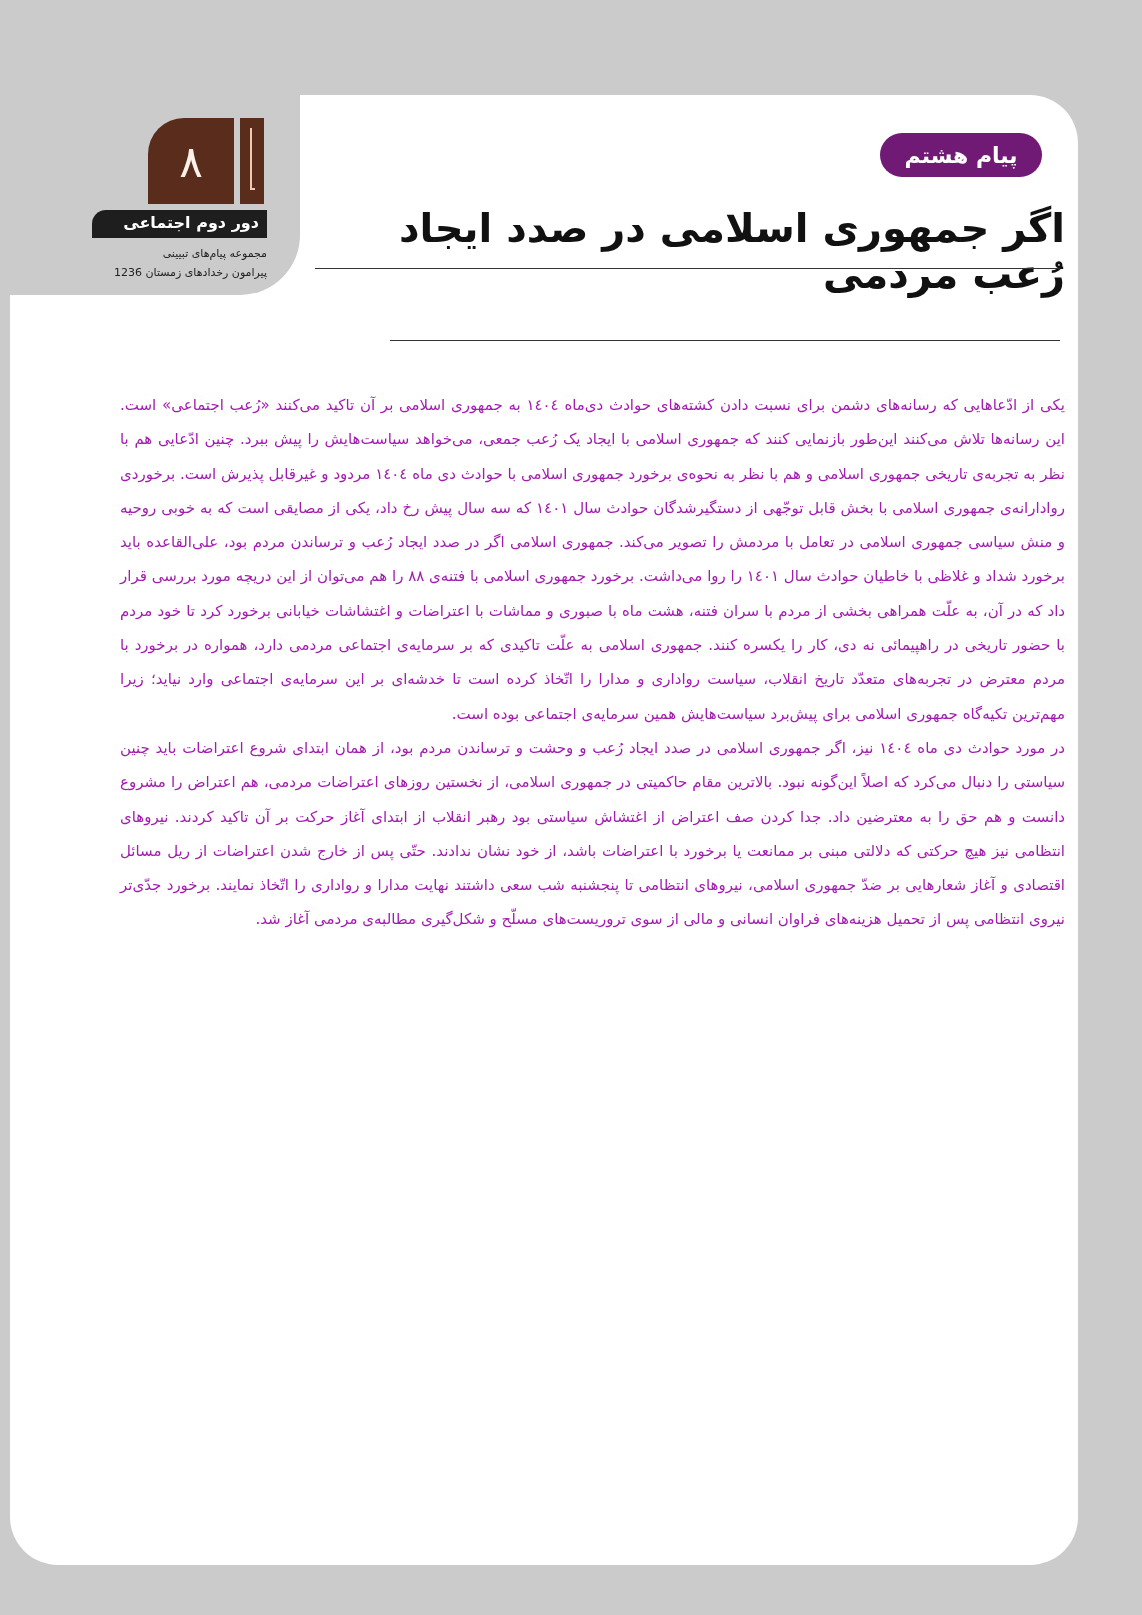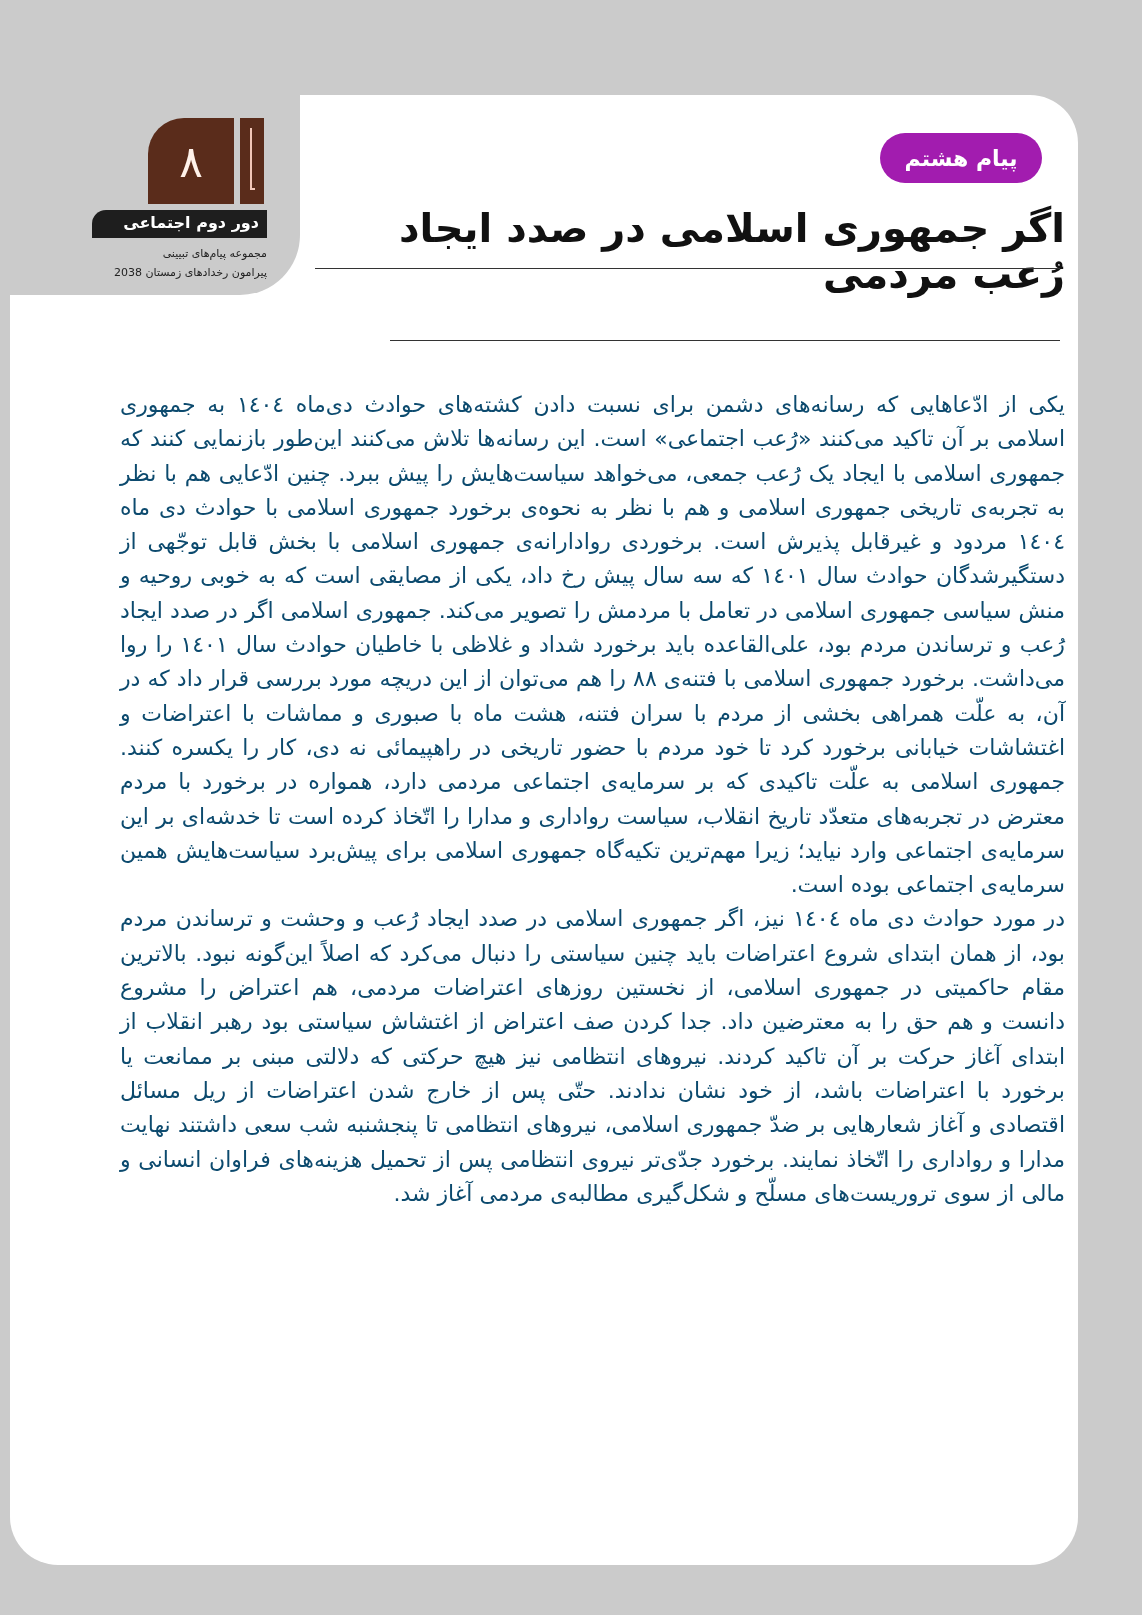--- a/index.html
+++ b/index.html
@@ -74,22 +74,22 @@
     position: absolute;
     left: 80px; top: 244px;
     width: 187px;
     direction: rtl; text-align: right;
     font-size: 11px; color: #222;
     line-height: 19px;
   }
   .badge {
     position: absolute;
     left: 880px; top: 133px;
-    width: 162px; height: 50px;
-    background: #a21caf;
+    width: 162px; height: 44px;
+    background: #701a75;
     border-radius: 25px;
     color: #ffffff;
     font-size: 22px; font-weight: bold;
     display: flex; align-items: center; justify-content: center;
     direction: rtl;
   }
   .title {
     position: absolute;
     left: 300px; width: 765px;
     direction: rtl; text-align: right;
@@ -106,43 +106,43 @@
   }
   .title-rule.r1 { left: 315px; width: 745px; top: 268px; }
   .title-rule.r2 { left: 390px; width: 670px; top: 340px; }
   .body {
     position: absolute;
     left: 120px; top: 388px;
     width: 945px;
     direction: rtl;
     text-align: justify;
     text-align-last: right;
-    font-size: 22px;
+    font-size: 15px;
     line-height: 34.3px;
-    color: #0c4a6e;
+    color: #a21caf;
   }
   .body p { margin: 0; }
 </style>
 </head>
 <body>
 
 <div class="page">
   <div class="card"></div>
   <div class="corner"></div>
 
   <div class="logo">
     <div class="logo-num">۸</div>
     <div class="logo-bar">
       <div class="mark"></div>
     </div>
   </div>
   <div class="series-band">دور دوم اجتماعی</div>
   <div class="series-sub">
     <div>مجموعه پیام‌های تبیینی</div>
-    <div>پیرامون رخدادهای زمستان 2038</div>
+    <div>پیرامون رخدادهای زمستان 1236</div>
   </div>
 
   <div class="badge">پیام هشتم</div>
 
   <div class="title l1">اگر جمهوری اسلامی در صدد ایجاد رُعب مردمی</div>
   <div class="title-rule r1"></div>
   <div class="title-rule r2"></div>
 
   <div class="body">
     <p>یکی از ادّعاهایی که رسانه‌های دشمن برای نسبت دادن کشته‌های حوادث دی‌ماه ۱٤٠٤ به جمهوری اسلامی بر آن تاکید می‌کنند «رُعب اجتماعی» است. این رسانه‌ها تلاش می‌کنند این‌طور بازنمایی کنند که جمهوری اسلامی با ایجاد یک رُعب جمعی، می‌خواهد سیاست‌هایش را پیش ببرد. چنین ادّعایی هم با نظر به تجربه‌ی تاریخی جمهوری اسلامی و هم با نظر به نحوه‌ی برخورد جمهوری اسلامی با حوادث دی ماه ۱٤٠٤ مردود و غیرقابل پذیرش است. برخوردی روادارانه‌ی جمهوری اسلامی با بخش قابل توجّهی از دستگیرشدگان حوادث سال ۱٤٠۱ که سه سال پیش رخ داد، یکی از مصایقی است که به خوبی روحیه و منش سیاسی جمهوری اسلامی در تعامل با مردمش را تصویر می‌کند. جمهوری اسلامی اگر در صدد ایجاد رُعب و ترساندن مردم بود، علی‌القاعده باید برخورد شداد و غلاظی با خاطیان حوادث سال ۱٤٠۱ را روا می‌داشت. برخورد جمهوری اسلامی با فتنه‌ی ۸۸ را هم می‌توان از این دریچه مورد بررسی قرار داد که در آن، به علّت همراهی بخشی از مردم با سران فتنه، هشت ماه با صبوری و مماشات با اعتراضات و اغتشاشات خیابانی برخورد کرد تا خود مردم با حضور تاریخی در راهپیمائی نه دی، کار را یکسره کنند. جمهوری اسلامی به علّت تاکیدی که بر سرمایه‌ی اجتماعی مردمی دارد، همواره در برخورد با مردم معترض در تجربه‌های متعدّد تاریخ انقلاب، سیاست رواداری و مدارا را اتّخاذ کرده است تا خدشه‌ای بر این سرمایه‌ی اجتماعی وارد نیاید؛ زیرا مهم‌ترین تکیه‌گاه جمهوری اسلامی برای پیش‌برد سیاست‌هایش همین سرمایه‌ی اجتماعی بوده است.</p>

